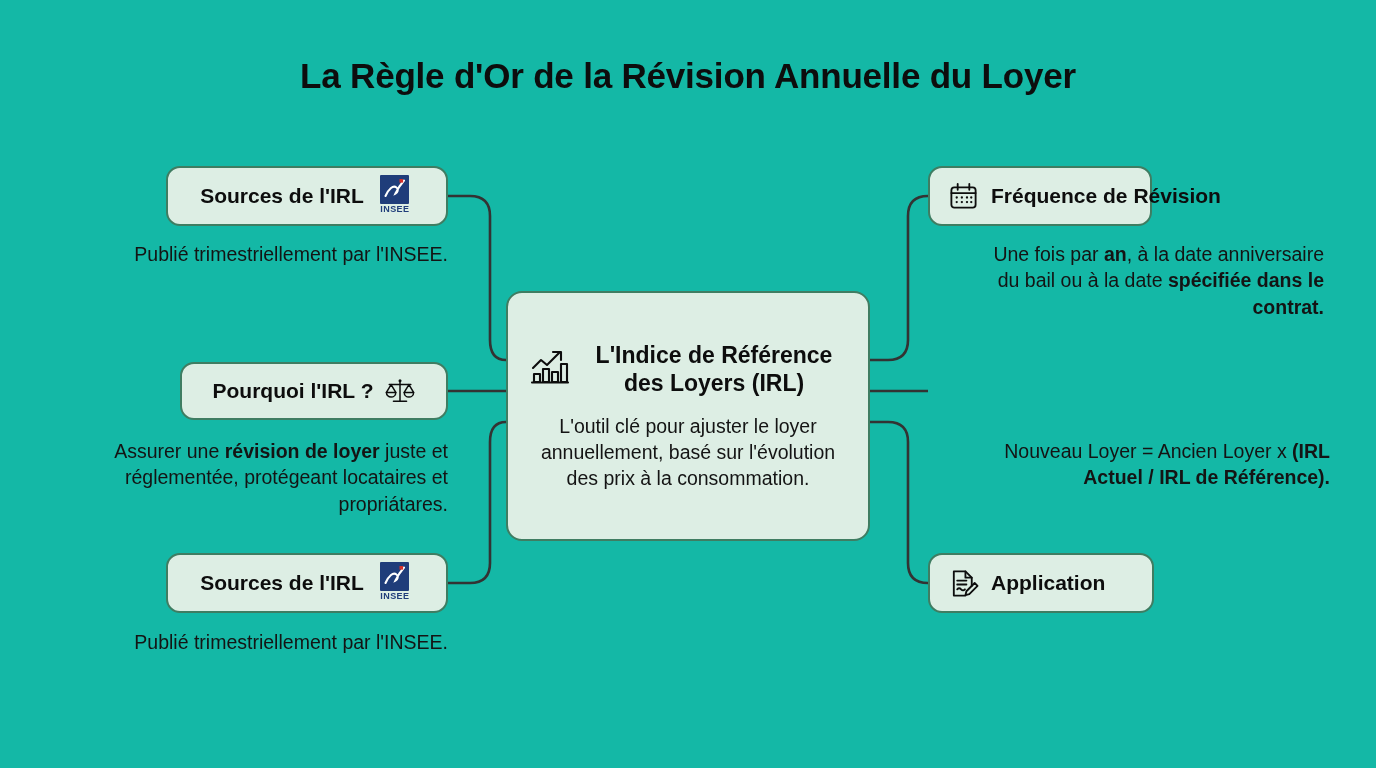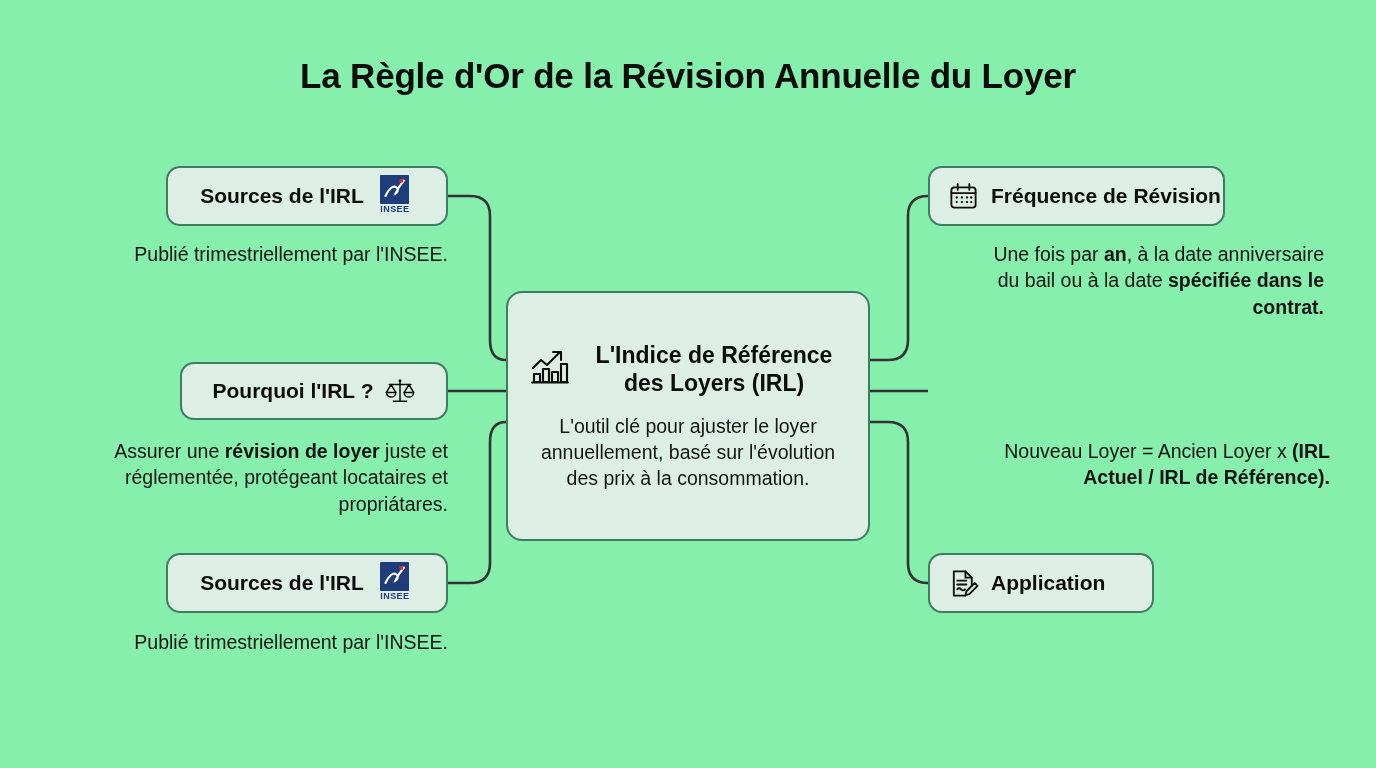--- a/index.html
+++ b/index.html
@@ -8,21 +8,21 @@
     background: #ffffff;
   }
   body {
     font-family: "Liberation Sans", sans-serif;
     color: #111111;
   }
   #canvas {
     position: relative;
     width: 1376px;
     height: 768px;
-    background: #86efac;
+    background: #14b8a6;
     overflow: hidden;
   }
 
   
   #page-title {
     position: absolute;
     left: 0;
     top: 56px;
     width: 1376px;
     text-align: center;
@@ -244,21 +244,21 @@
             <rect x="22" y="25" width="6" height="10"></rect>
             <rect x="31" y="17" width="6" height="18"></rect>
           </g>
         </svg>
       </span>
       <div id="central-title">L'Indice de Référence des Loyers (IRL)</div>
     </div>
     <div id="central-desc">L'outil clé pour ajuster le loyer annuellement, basé sur l'évolution des prix à la consommation.</div>
   </div>
 
-  <div class="node" style="left:928px; top:166px; width:297px; height:60px; justify-content:flex-start;">
+  <div class="node" style="left:928px; top:166px; width:224px; height:60px; justify-content:flex-start;">
     <span class="node-icon">
       <svg viewBox="0 0 32 32" width="31" height="31">
         <g stroke="#0d0d0d" stroke-width="1.9" fill="none" stroke-linecap="round" stroke-linejoin="round">
           <rect x="3.5" y="6.5" width="25" height="21" rx="3"></rect>
           <line x1="3.5" y1="12.5" x2="28.5" y2="12.5"></line>
           <line x1="10" y1="3" x2="10" y2="9"></line>
           <line x1="22" y1="3" x2="22" y2="9"></line>
         </g>
         <g fill="#0d0d0d">
           <circle cx="9" cy="17" r="1.2"></circle>

